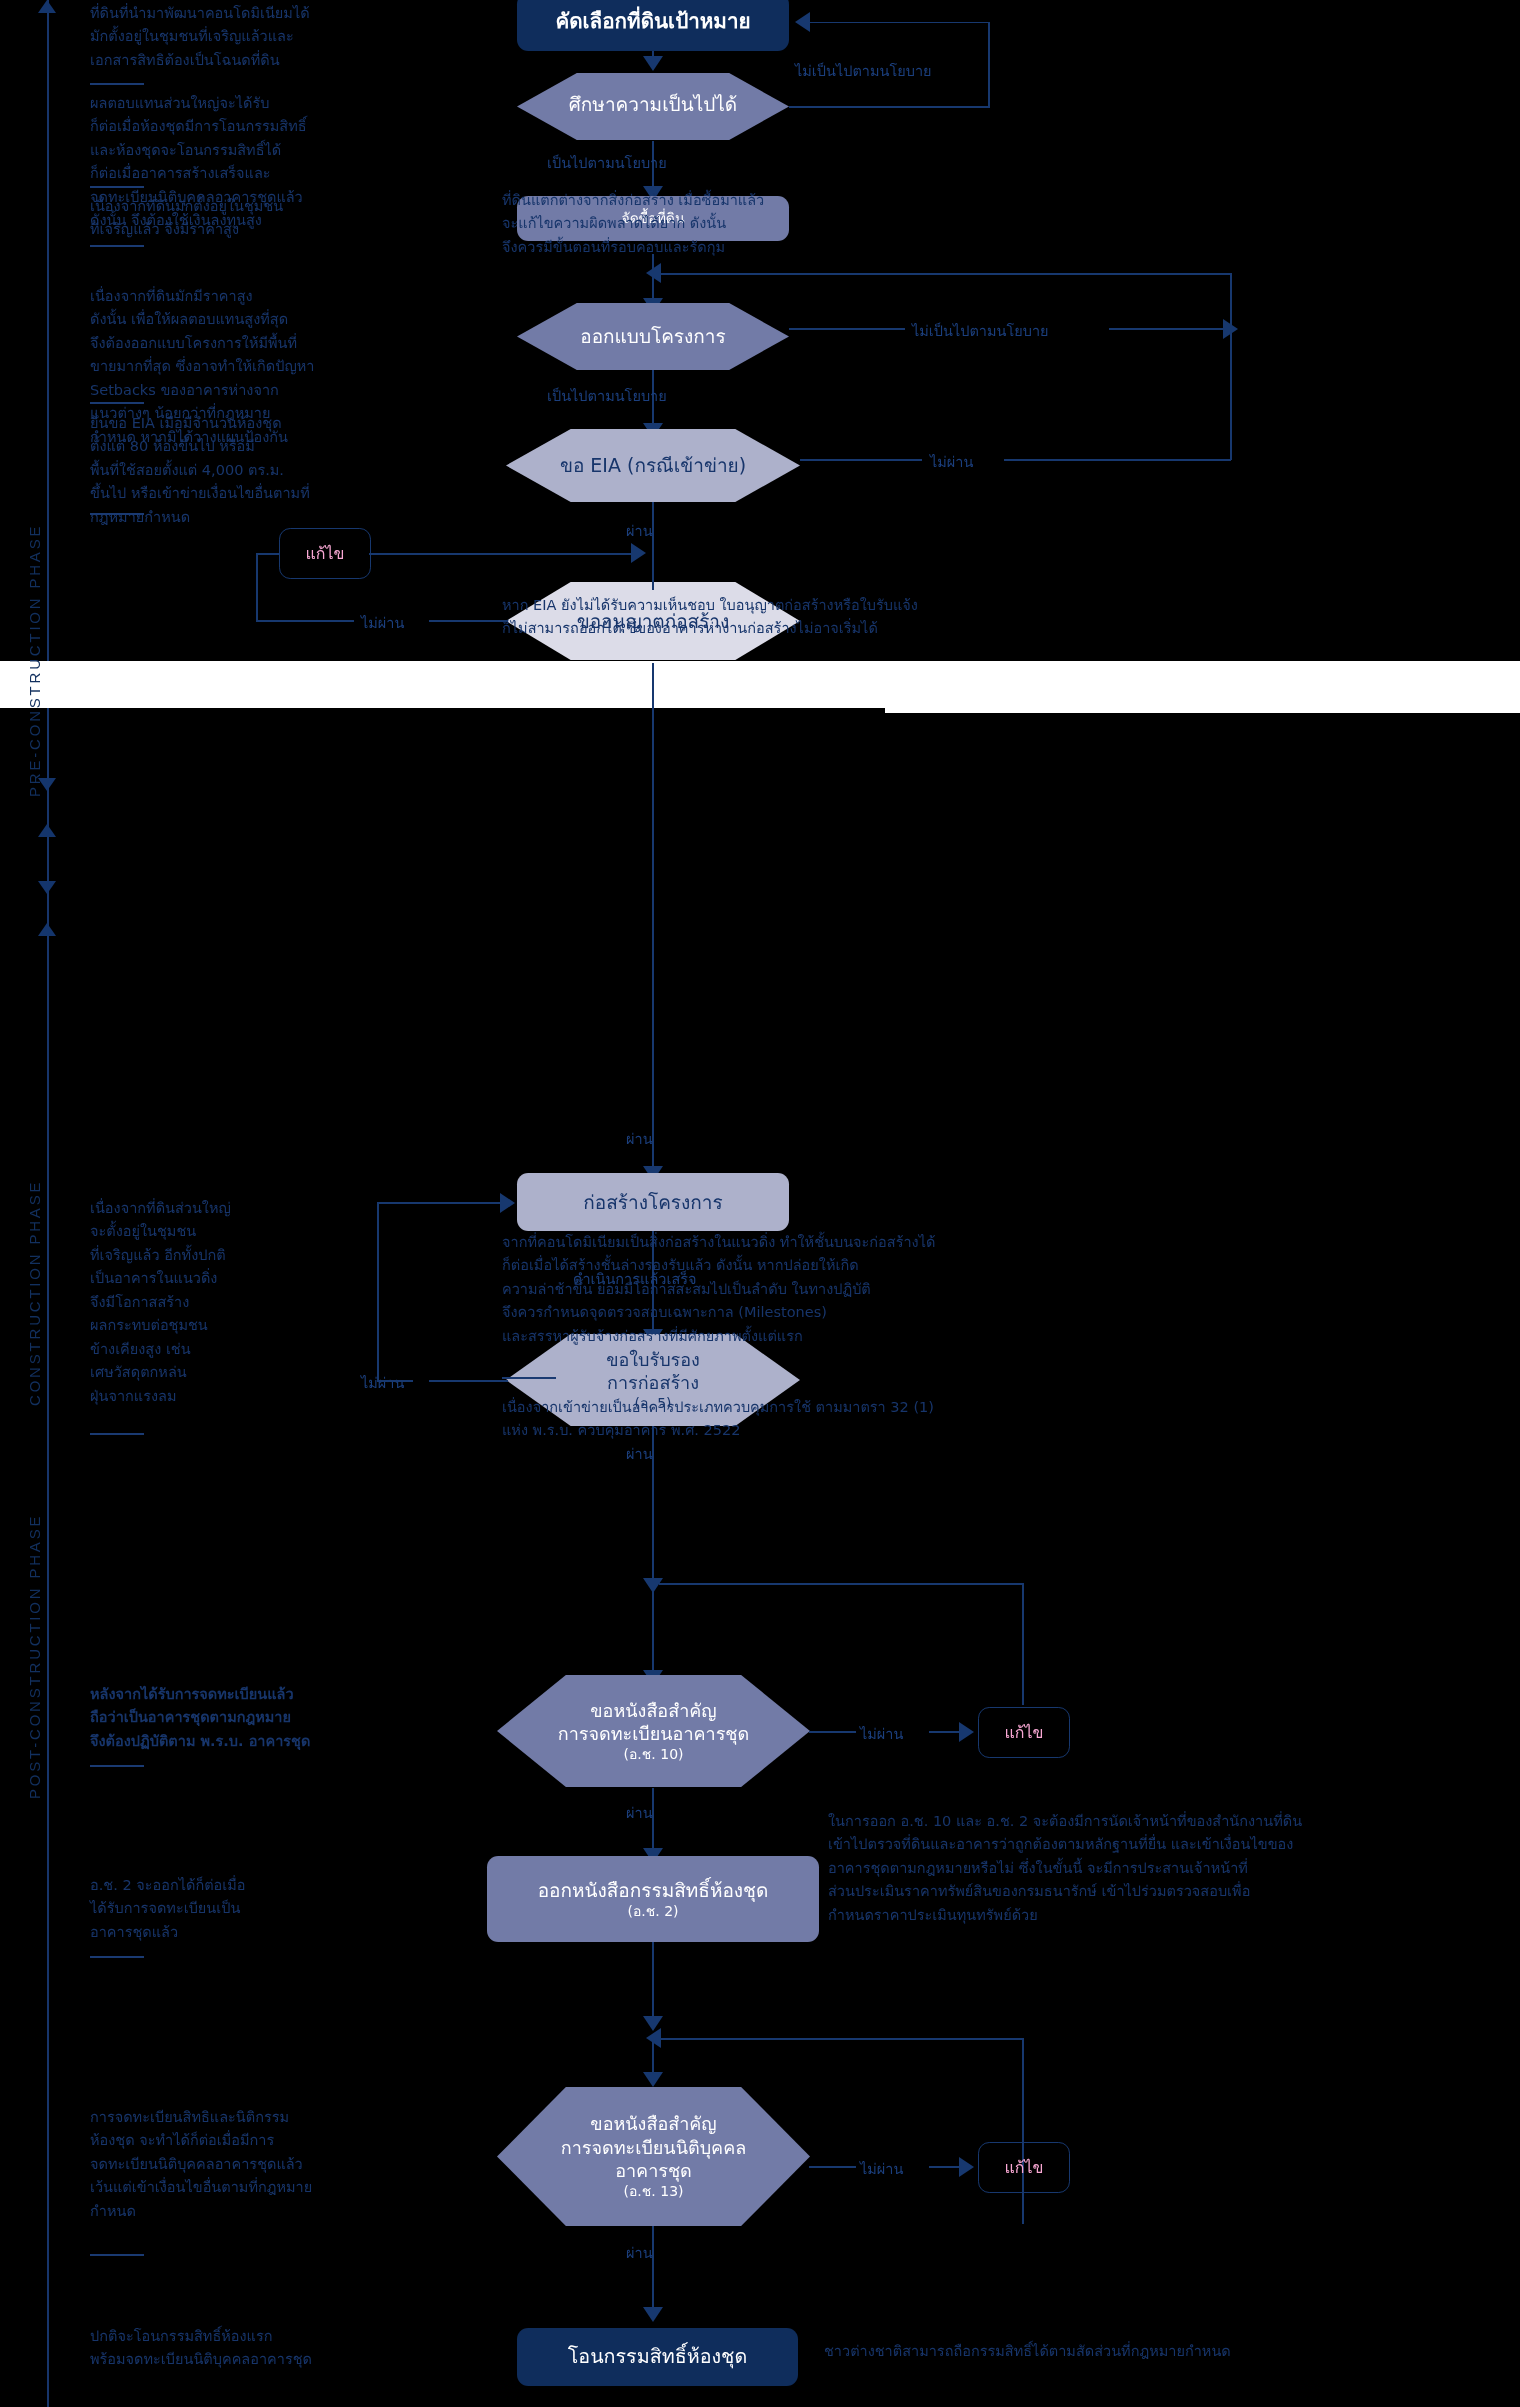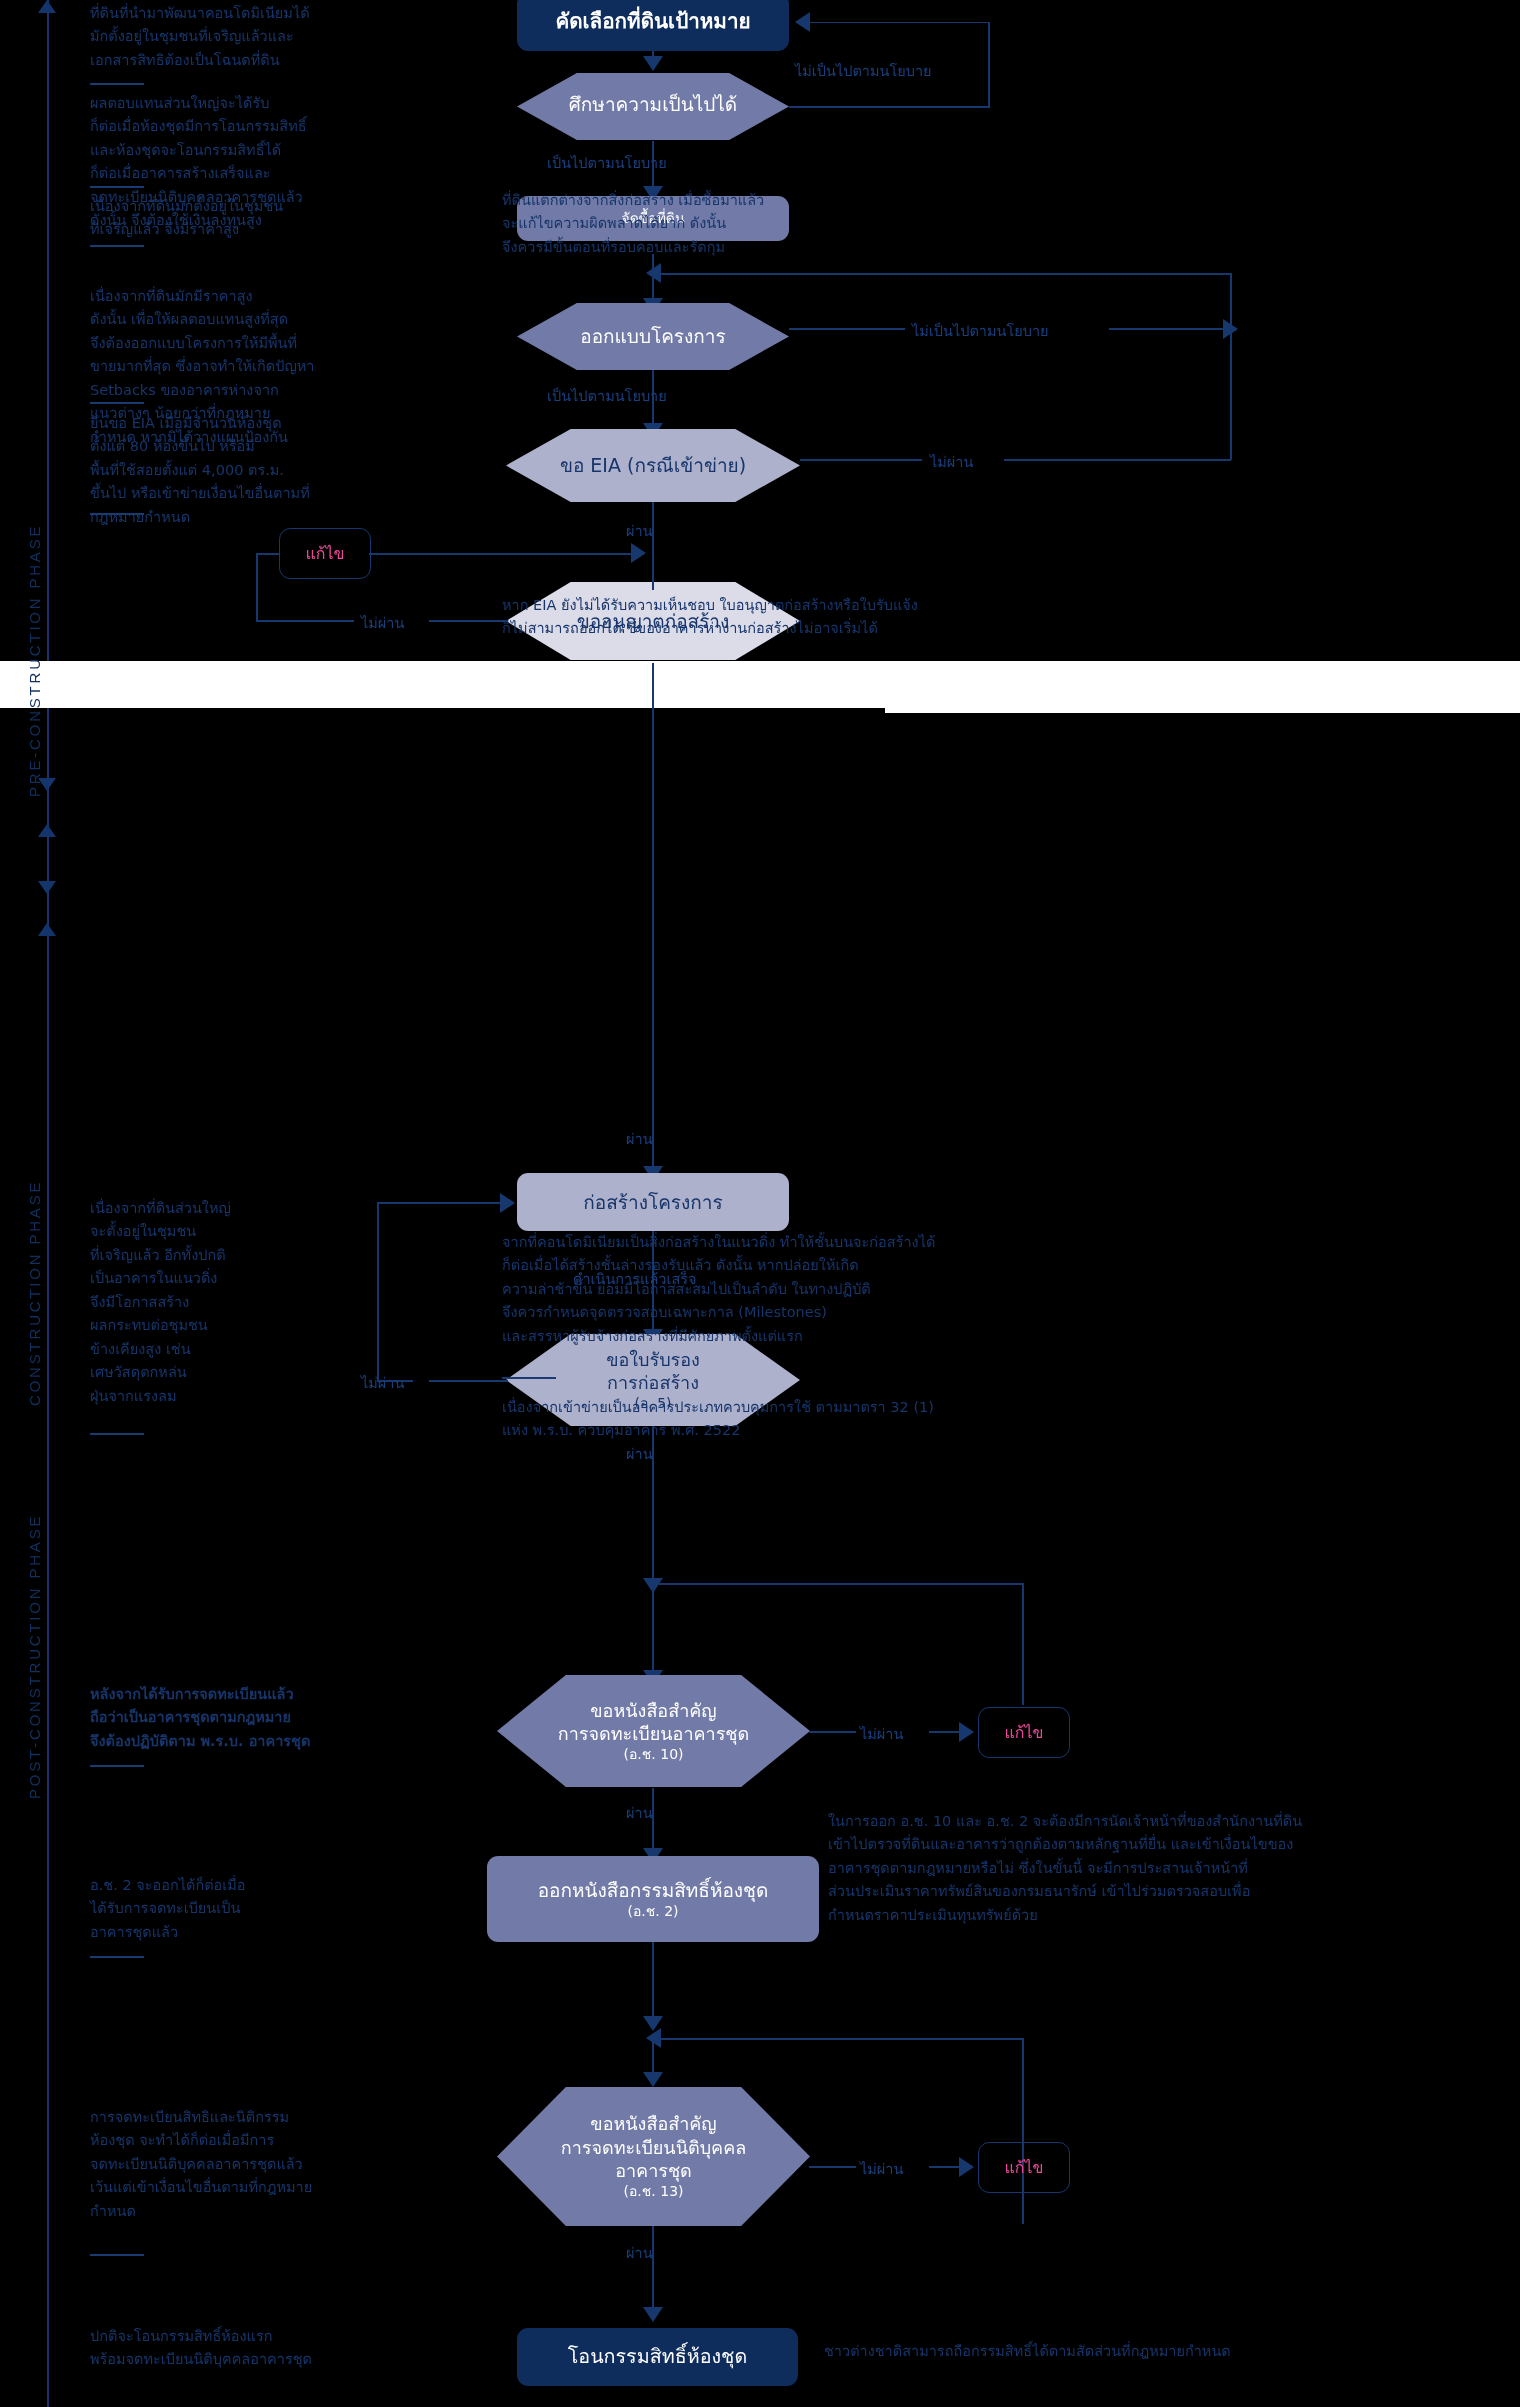--- a/index.html
+++ b/index.html
@@ -49,21 +49,21 @@
   .node .txt{display:block;padding:0 9.4px;}
   .rect{border-radius:11.2px;}
   .n-dark{background:#0f2d5c;color:#ffffff;}
   .n-mid{background:#727ba7;color:#ffffff;}
   .n-light{background:#adb1cb;color:#17356b;}
   .n-pale{background:#dcdce8;color:#17356b;}
   .hex{clip-path:polygon(22% 0,78% 0,100% 50%,78% 100%,22% 100%,0 50%);}
   .fixbox{
     position:absolute;border:1.9px solid #17386f;border-radius:11.2px;
     display:flex;align-items:center;justify-content:center;
-    color:#ec4899;font-size:16px;background:transparent;
+    color:#f9a8d4;font-size:16px;background:transparent;
   }
   .sub{font-size:14px;display:block;}
 </style>
 </head>
 <body>
 
 <div class="canvas">
 
   <div class="gap-band" style="top:661px;height:47px;width:885px;"></div>
   <div class="gap-band" style="top:661px;left:885px;height:52px;width:635px;"></div>

